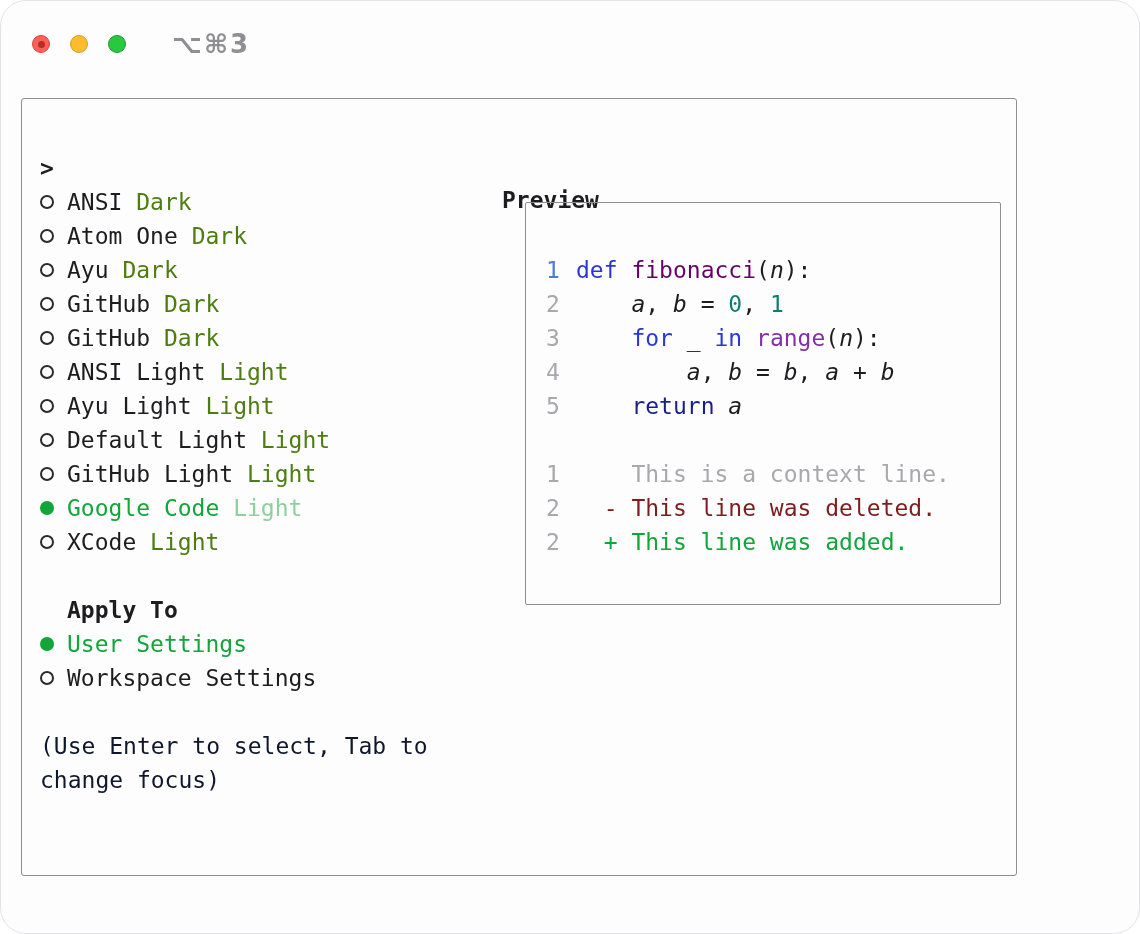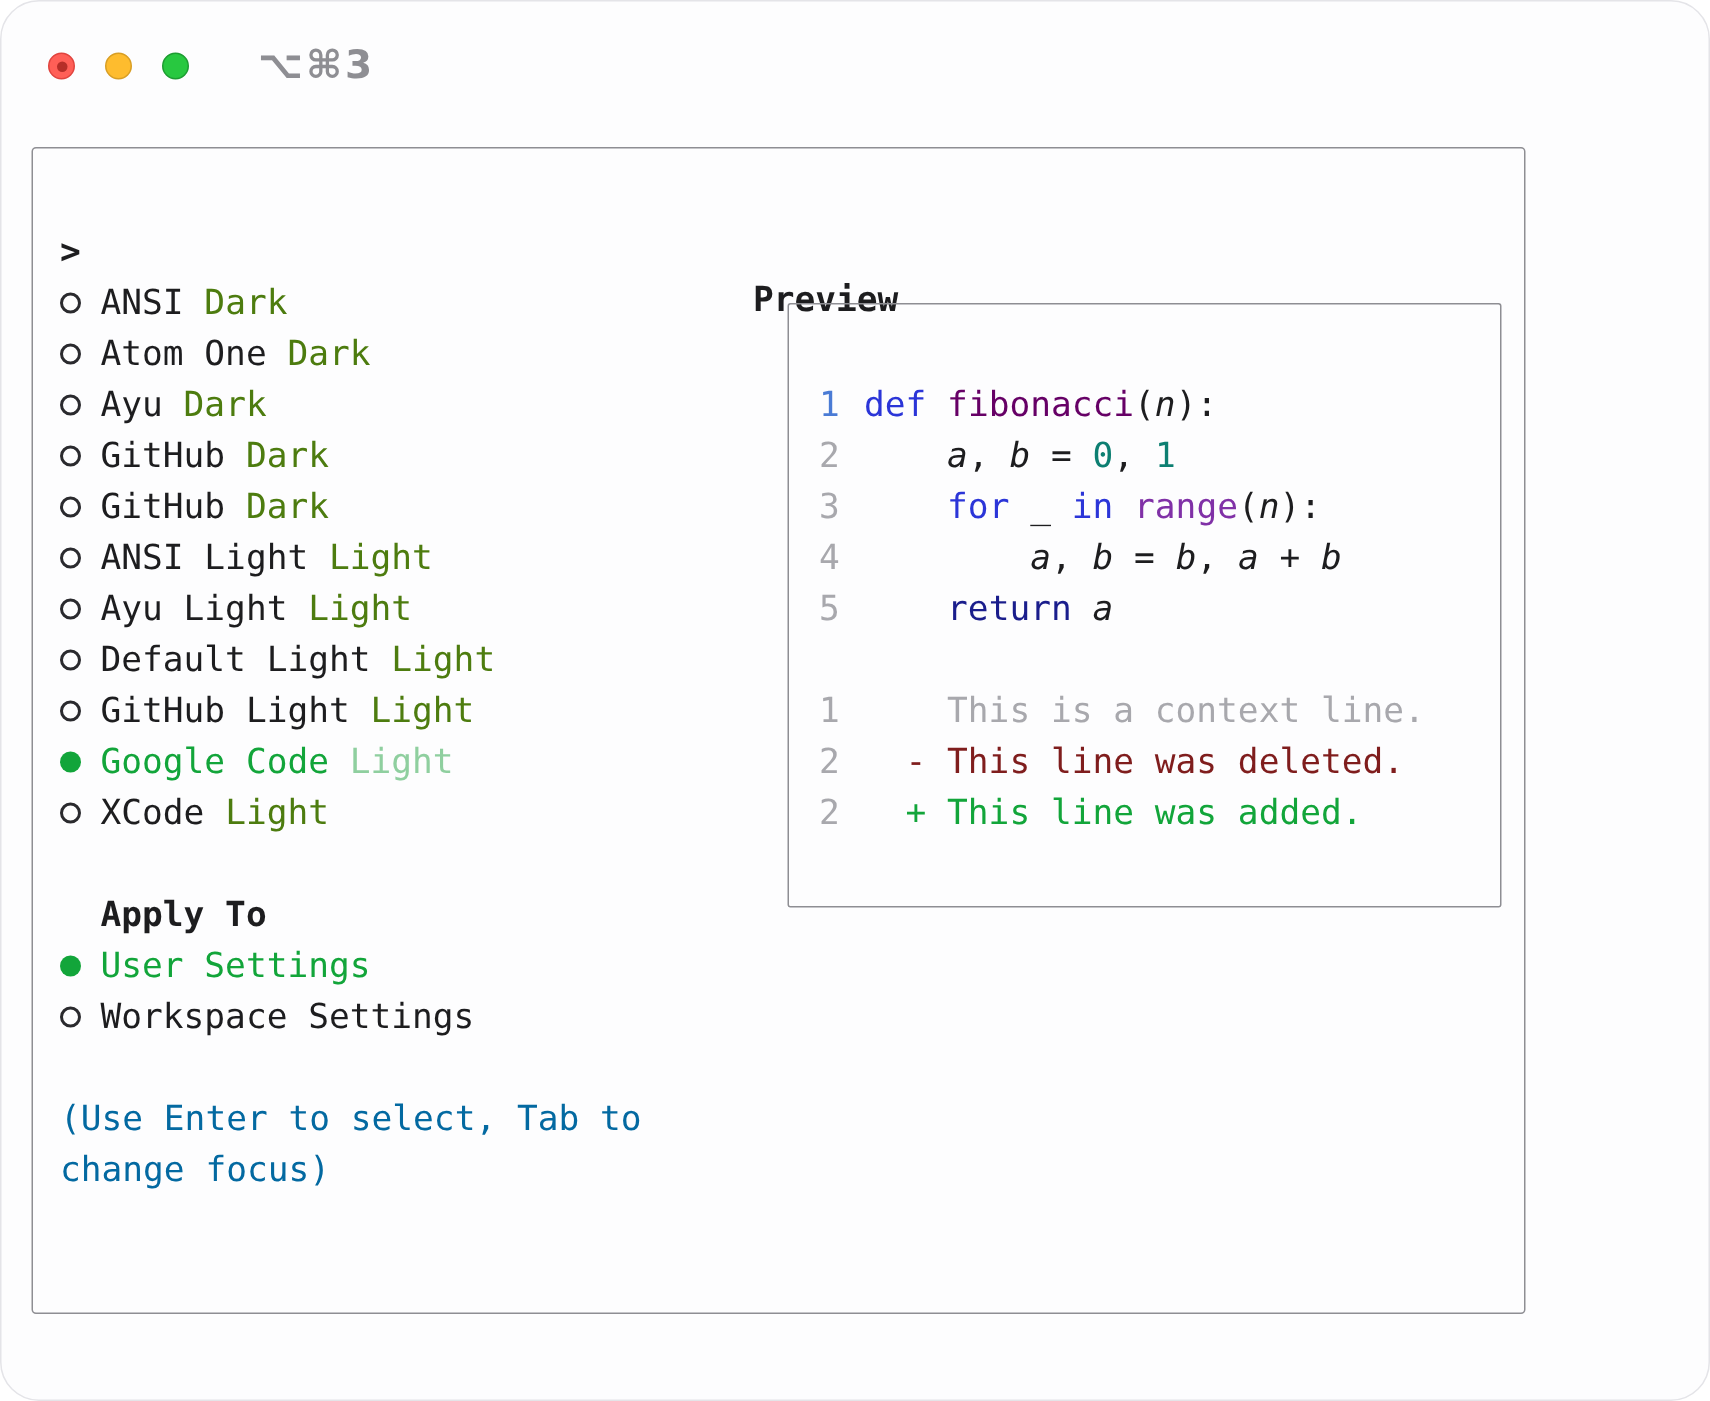--- a/index.html
+++ b/index.html
@@ -33,21 +33,21 @@
   .row { display:flex; height:34px; align-items:center; white-space:pre; }
   .bullet-col { width:27px; flex:none; display:flex; align-items:center; }
   .prefix { font-weight:bold; color:#1d1d1f; }
   .header { font-weight:bold; color:#1d1d1f; }
   .radio { width:14px; height:14px; border-radius:50%; border:2px solid #2a2a2e; box-sizing:border-box; }
   .radio.sel { border:none; }
   .label { white-space:pre; }
   .name { color:#1d1d1f; }
   .variant { color:#4d7c0f; }
   .spacer { height:34px; }
-  .hint { margin-top:34px; width:440px; color:#0369a1; font-size:23px; line-height:34px; white-space:normal; }
+  .hint { margin-top:34px; width:440px; color:#0f172a; font-size:23px; line-height:34px; white-space:normal; }
 
   .preview-title { position:absolute; left:480px; top:52px; font-size:23px; line-height:34px; font-weight:bold;margin-top:32px; }
   .preview-box {
     position:absolute; left:490px; top:103px; width:476px; height:403px;
     box-sizing:border-box; border:1px solid #8e8e93; border-radius:2px;
     padding:50px 0 0 20px; font-size:23px; line-height:34px;margin-left:13px;
   }
   .code-row { white-space:pre; height:34px; }
   .lineno { display:inline-block; width:30px; }
   .diff-block { margin-top:34px; }

